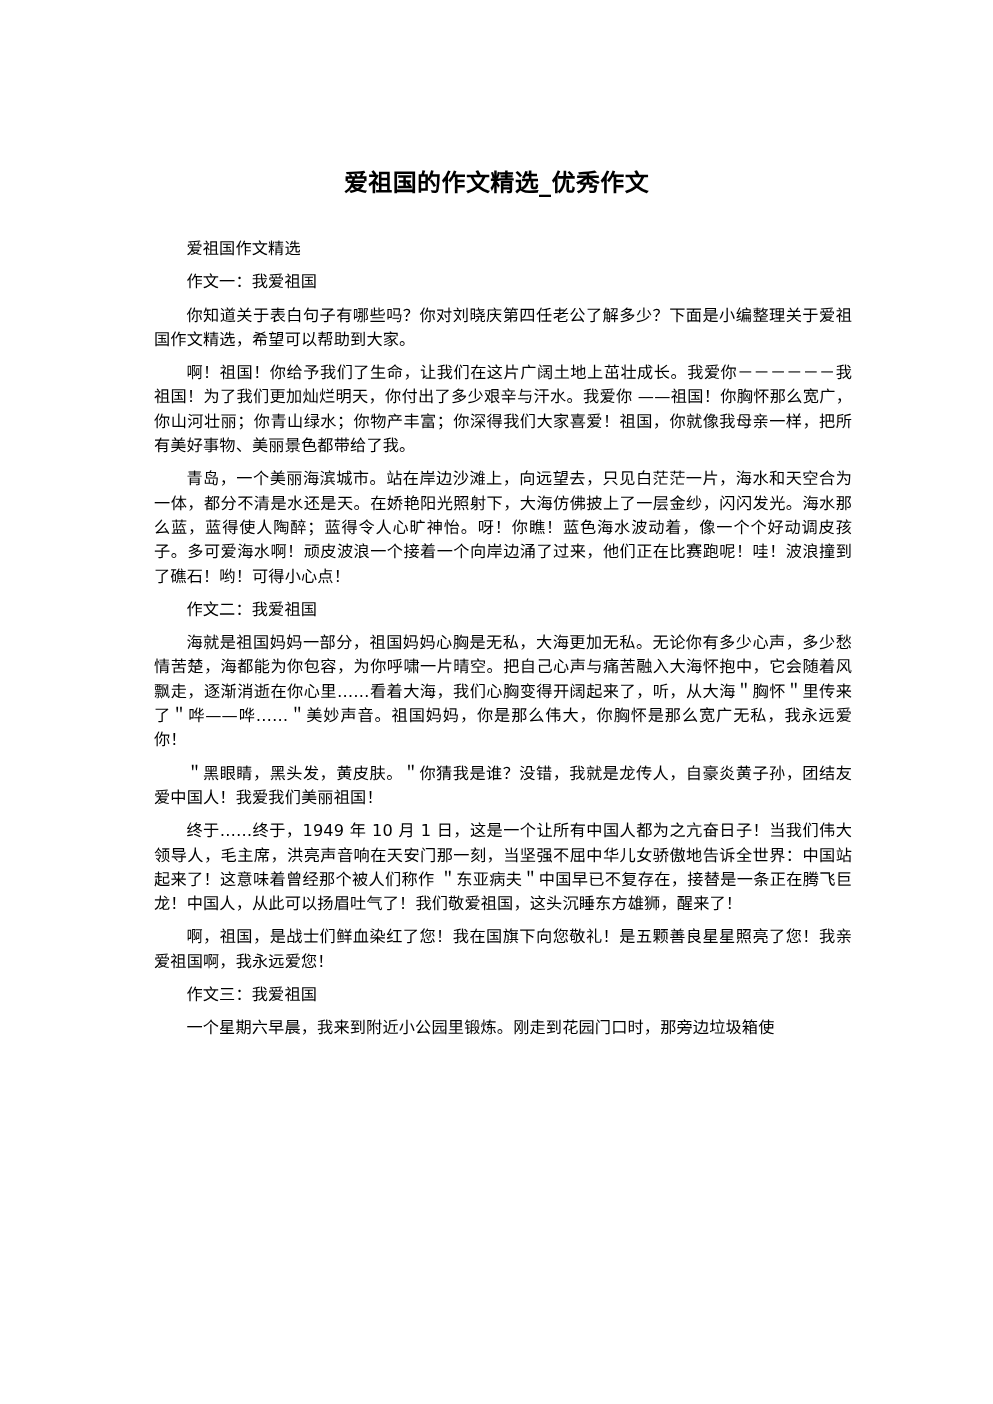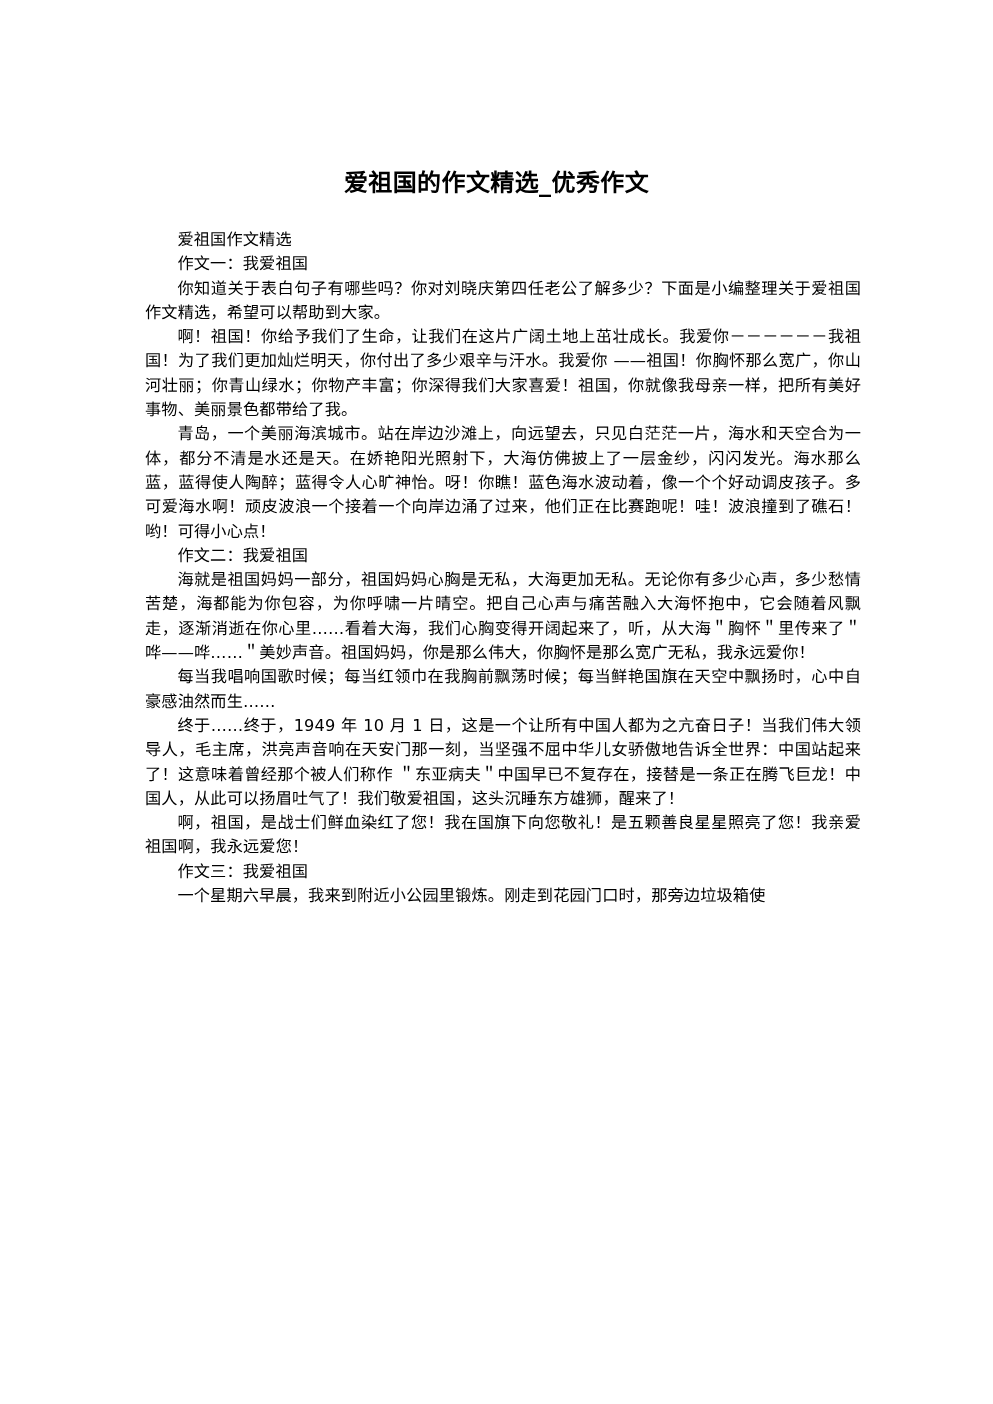--- a/index.html
+++ b/index.html
@@ -32,21 +32,21 @@
     letter-spacing: 0.4px;
     font-family: "DejaVu Sans", "Liberation Sans", sans-serif;
   }
   .body-block {
     position: absolute;
     left: 145px;
     top: 228px;
     width: 716px;
   }
   p.para {
-    margin: 0;
+    margin: 9px;
     padding: 0;
     font-size: 16.2px;
     line-height: 24.3px;
     text-align: justify;
     text-justify: inter-ideograph;
     text-indent: 2em;
     letter-spacing: 0.15px;
     word-break: break-all;
     font-family: "DejaVu Sans", "Liberation Sans", sans-serif;
   }
@@ -59,20 +59,20 @@
   <h1 class="doc-title">爱祖国的作文精选_优秀作文</h1>
 
   <div class="body-block">
     <p class="para">爱祖国作文精选</p>
     <p class="para">作文一：我爱祖国</p>
     <p class="para">你知道关于表白句子有哪些吗？你对刘晓庆第四任老公了解多少？下面是小编整理关于爱祖国作文精选，希望可以帮助到大家。</p>
     <p class="para">啊！祖国！你给予我们了生命，让我们在这片广阔土地上茁壮成长。我爱你－－－－－－我祖国！为了我们更加灿烂明天，你付出了多少艰辛与汗水。我爱你 ——祖国！你胸怀那么宽广，你山河壮丽；你青山绿水；你物产丰富；你深得我们大家喜爱！祖国，你就像我母亲一样，把所有美好事物、美丽景色都带给了我。</p>
     <p class="para">青岛，一个美丽海滨城市。站在岸边沙滩上，向远望去，只见白茫茫一片，海水和天空合为一体，都分不清是水还是天。在娇艳阳光照射下，大海仿佛披上了一层金纱，闪闪发光。海水那么蓝，蓝得使人陶醉；蓝得令人心旷神怡。呀！你瞧！蓝色海水波动着，像一个个好动调皮孩子。多可爱海水啊！顽皮波浪一个接着一个向岸边涌了过来，他们正在比赛跑呢！哇！波浪撞到了礁石！哟！可得小心点！</p>
     <p class="para">作文二：我爱祖国</p>
     <p class="para">海就是祖国妈妈一部分，祖国妈妈心胸是无私，大海更加无私。无论你有多少心声，多少愁情苦楚，海都能为你包容，为你呼啸一片晴空。把自己心声与痛苦融入大海怀抱中，它会随着风飘走，逐渐消逝在你心里……看着大海，我们心胸变得开阔起来了，听，从大海＂胸怀＂里传来了＂哗——哗……＂美妙声音。祖国妈妈，你是那么伟大，你胸怀是那么宽广无私，我永远爱你！</p>
-    <p class="para">每当我唱响国歌时候；每当红领巾在我胸前飘荡时候；每当鲜艳国旗在天空中飘扬时，心中自豪感油然而生……</p>
+    <p class="para">＂黑眼睛，黑头发，黄皮肤。＂你猜我是谁？没错，我就是龙传人，自豪炎黄子孙，团结友爱中国人！我爱我们美丽祖国！</p>
     <p class="para">终于……终于，1949 年 10 月 1 日，这是一个让所有中国人都为之亢奋日子！当我们伟大领导人，毛主席，洪亮声音响在天安门那一刻，当坚强不屈中华儿女骄傲地告诉全世界：中国站起来了！这意味着曾经那个被人们称作 ＂东亚病夫＂中国早已不复存在，接替是一条正在腾飞巨龙！中国人，从此可以扬眉吐气了！我们敬爱祖国，这头沉睡东方雄狮，醒来了！</p>
     <p class="para">啊，祖国，是战士们鲜血染红了您！我在国旗下向您敬礼！是五颗善良星星照亮了您！我亲爱祖国啊，我永远爱您！</p>
     <p class="para">作文三：我爱祖国</p>
     <p class="para">一个星期六早晨，我来到附近小公园里锻炼。刚走到花园门口时，那旁边垃圾箱使</p>
   </div>
 
 </div>
 
 </body></html>

